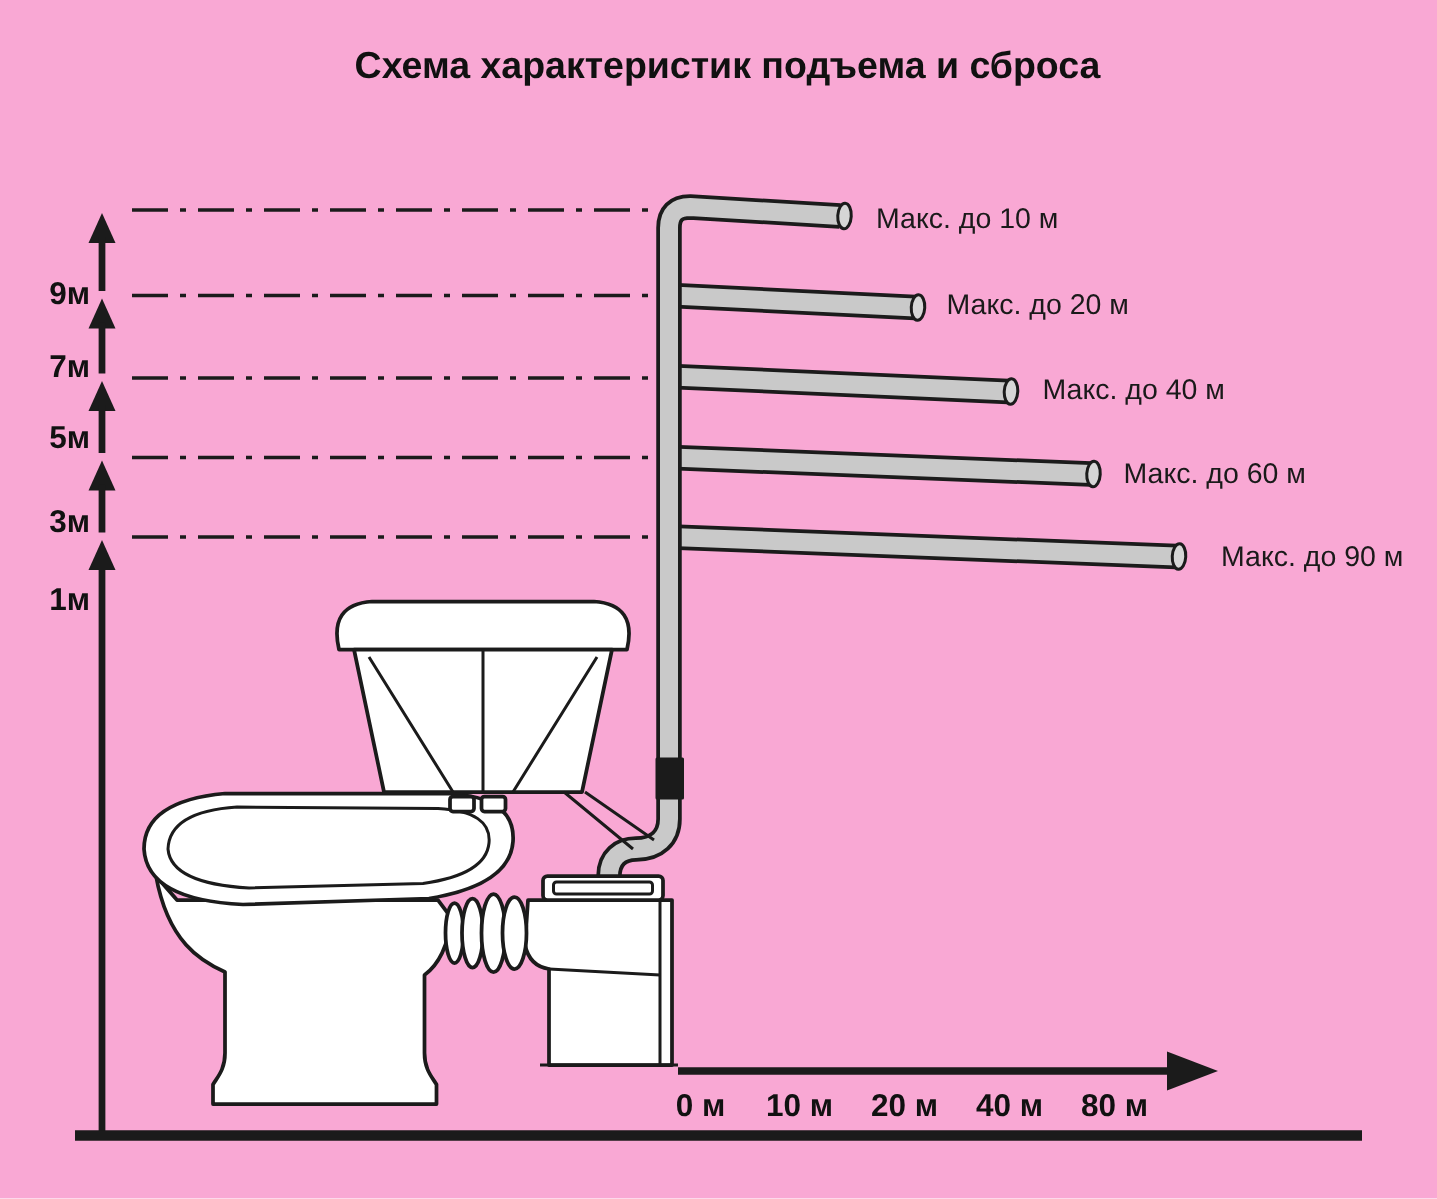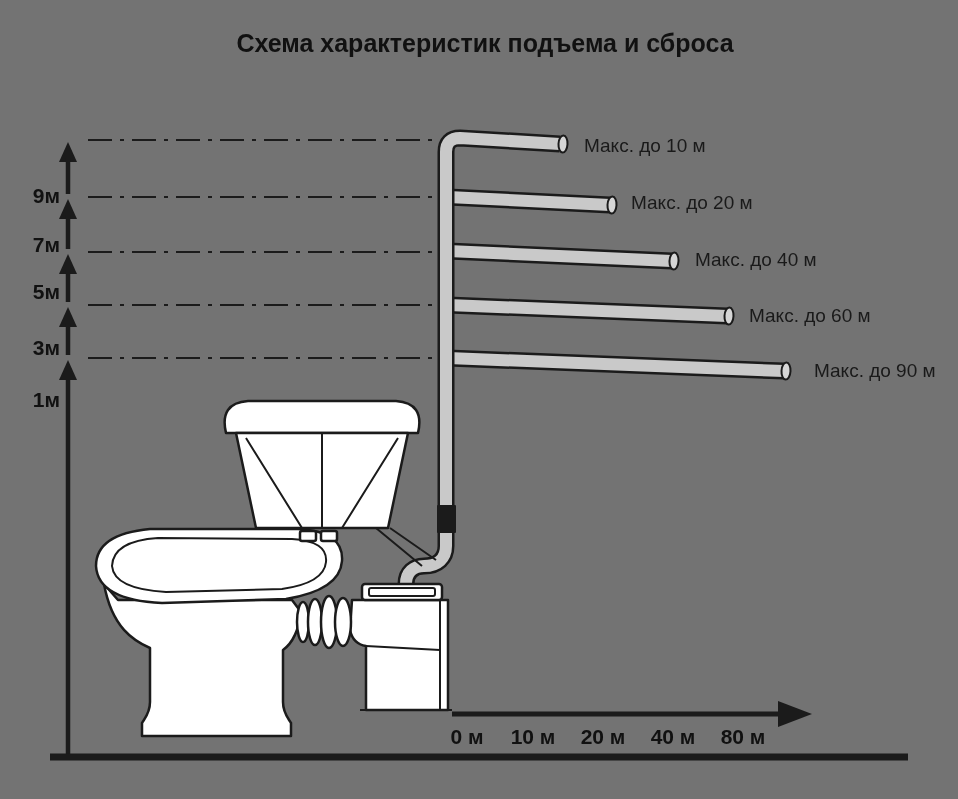--- a/index.html
+++ b/index.html
@@ -1,16 +1,16 @@
 <!DOCTYPE html>
 <html><head>
 <meta charset="utf-8">
 <style>
   html,body{margin:0;padding:0;background:#fff;}
-  .page{position:relative;width:958px;height:799px;background:#737373;overflow:hidden;
+  .page{position:relative;width:958px;height:799px;background:#f9a8d4;overflow:hidden;
         font-family:"Liberation Sans",sans-serif;}
   svg{position:absolute;left:0;top:0;}
   .t-title{font:700 25px "Liberation Sans",sans-serif;fill:#111;}
   .t-ylabel{font:700 21px "Liberation Sans",sans-serif;fill:#111;}
   .t-pipe{font:400 19px "Liberation Sans",sans-serif;fill:#1a1a1a;}
   .t-xlabel{font:600 21px "Liberation Sans",sans-serif;fill:#111;}
   .ln{stroke:#1b1b1b;fill:none;}
   .dash{stroke:#1b1b1b;stroke-width:2.2;stroke-dasharray:24 8 4 8;fill:none;}
   .pipe-outer{stroke:#1b1b1b;stroke-width:17;fill:none;stroke-linejoin:round;}
   .pipe-inner{stroke:#c9c9c9;stroke-width:12;fill:none;stroke-linejoin:round;}

